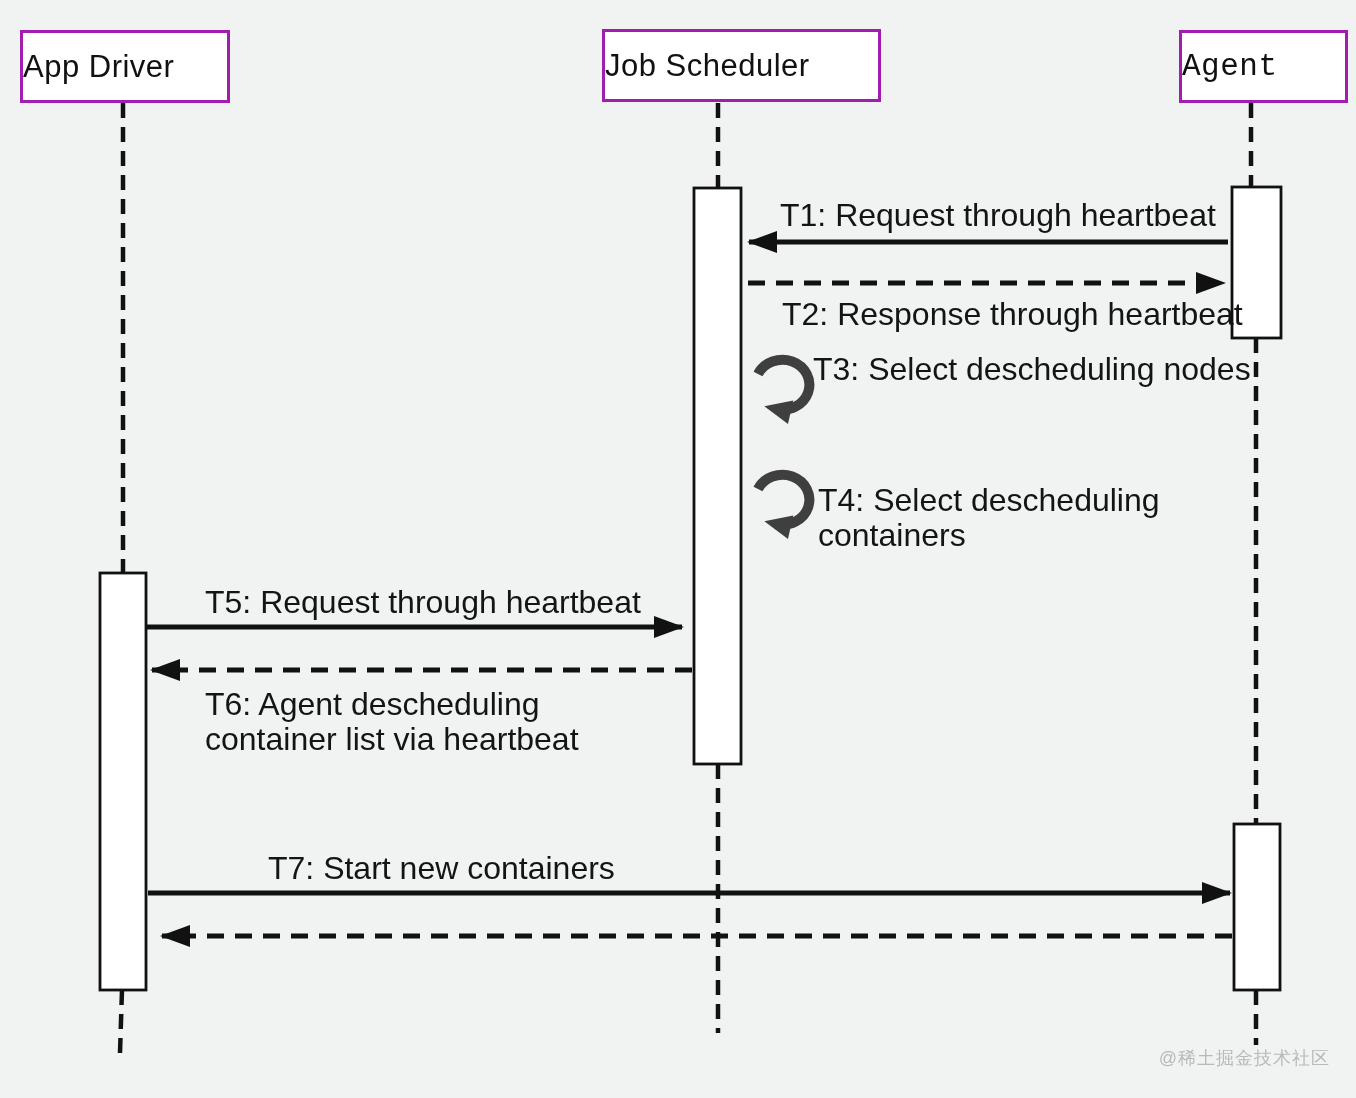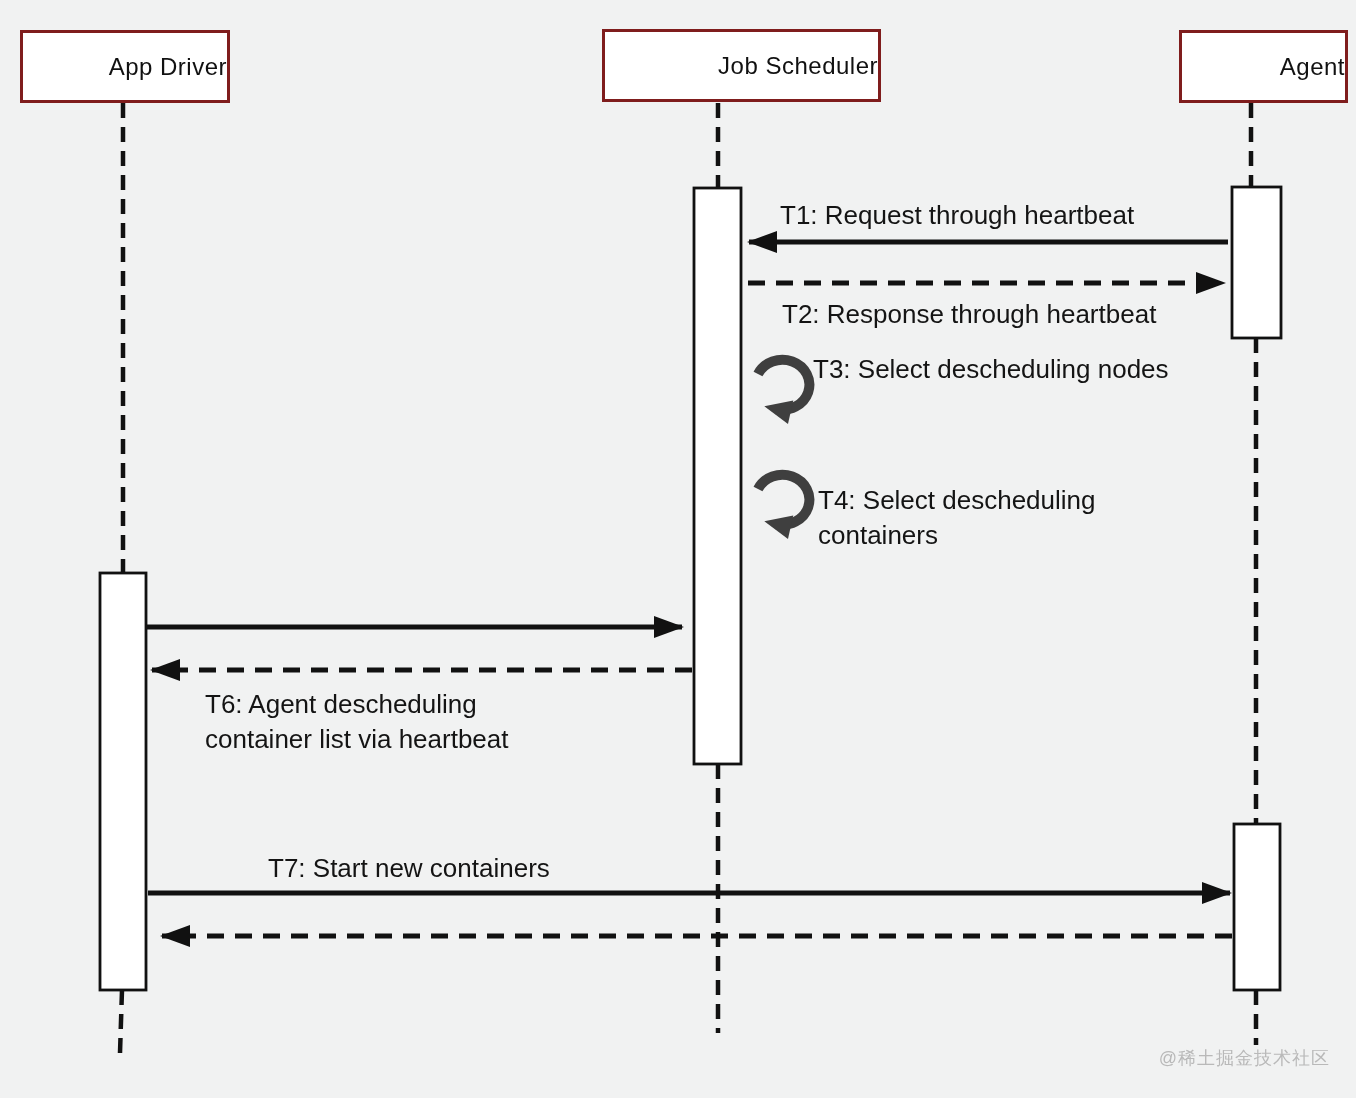--- a/index.html
+++ b/index.html
@@ -16,35 +16,35 @@
 
   .layer-svg {
     position: absolute;
     left: 0; top: 0;
     width: 1356px; height: 1098px;
   }
 
   .actor {
     position: absolute;
     background: #ffffff;
-    border: 3px solid #7f1d1d;
+    border: 3px solid #a21caf;
     display: flex;
     align-items: center;
-    justify-content: flex-end;
-    font-size: 24px;
+    justify-content: flex-start;
+    font-size: 31px;
     color: #111111;
     letter-spacing: 0.5px;
   }
   .actor-app-driver   { left: 20px;   top: 30px; width: 210px; height: 73px; }
   .actor-job-scheduler{ left: 583px;  top: 29px; width: 279px; height: 73px; margin-left: 19px; }
-  .actor-agent        { left: 1179px; top: 30px; width: 169px; height: 73px; }
+  .actor-agent        { left: 1179px; top: 30px; width: 169px; height: 73px; font-family: Liberation Mono, monospace; }
 
   .msg-label {
     position: absolute;
-    font-size: 26px;
+    font-size: 32px;
     line-height: 35px;
     color: #141414;
     white-space: nowrap;
   }
   .lbl-t1 { left: 780px; top: 198px; }
   .lbl-t2 { left: 782px; top: 297px; }
   .lbl-t3 { left: 813px; top: 352px; }
   .lbl-t4 { left: 818px; top: 483px; }
   .lbl-t5 { left: 205px; top: 585px; }
   .lbl-t6 { left: 205px; top: 687px; }
@@ -117,20 +117,21 @@
     <span>Agent</span>
   </div>
 
   <div class="msg-label lbl-t1">T1: Request through heartbeat</div>
   <div class="msg-label lbl-t2">T2: Response through heartbeat</div>
   <div class="msg-label lbl-t3">T3: Select descheduling nodes</div>
   <div class="msg-label lbl-t4">
     <div>T4: Select descheduling</div>
     <div>containers</div>
   </div>
+  <div class="msg-label lbl-t5">T5: Request through heartbeat</div>
   <div class="msg-label lbl-t6">
     <div>T6: Agent descheduling</div>
     <div>container list via heartbeat</div>
   </div>
   <div class="msg-label lbl-t7">T7: Start new containers</div>
 
   <div class="watermark">@稀土掘金技术社区</div>
 
 </div>
 

